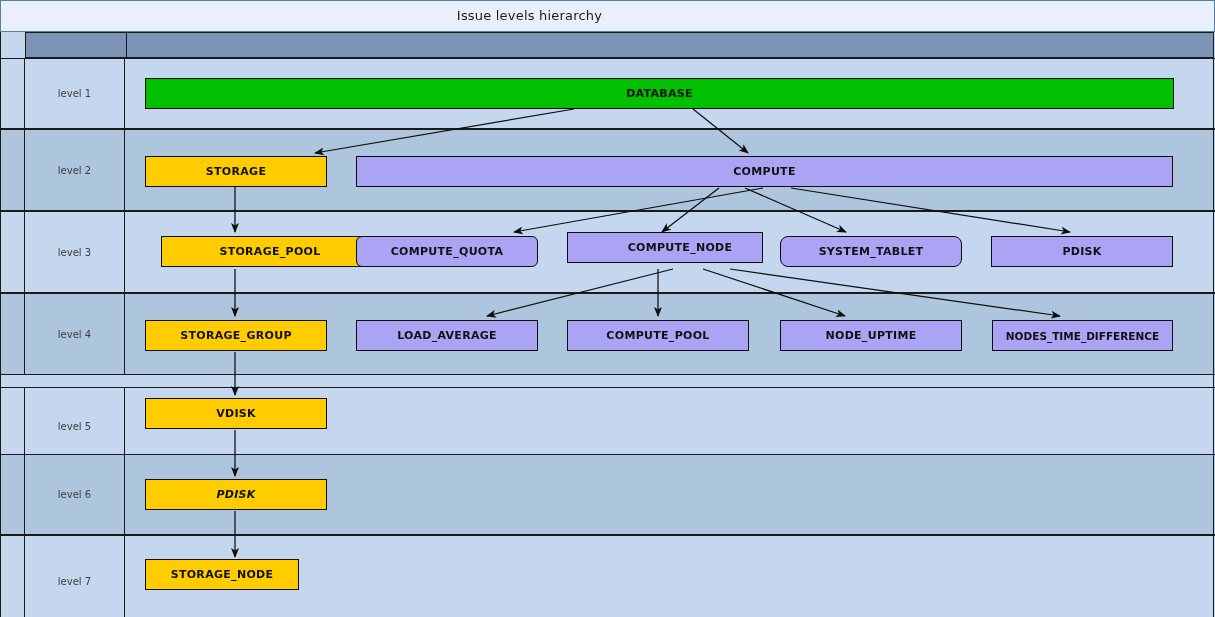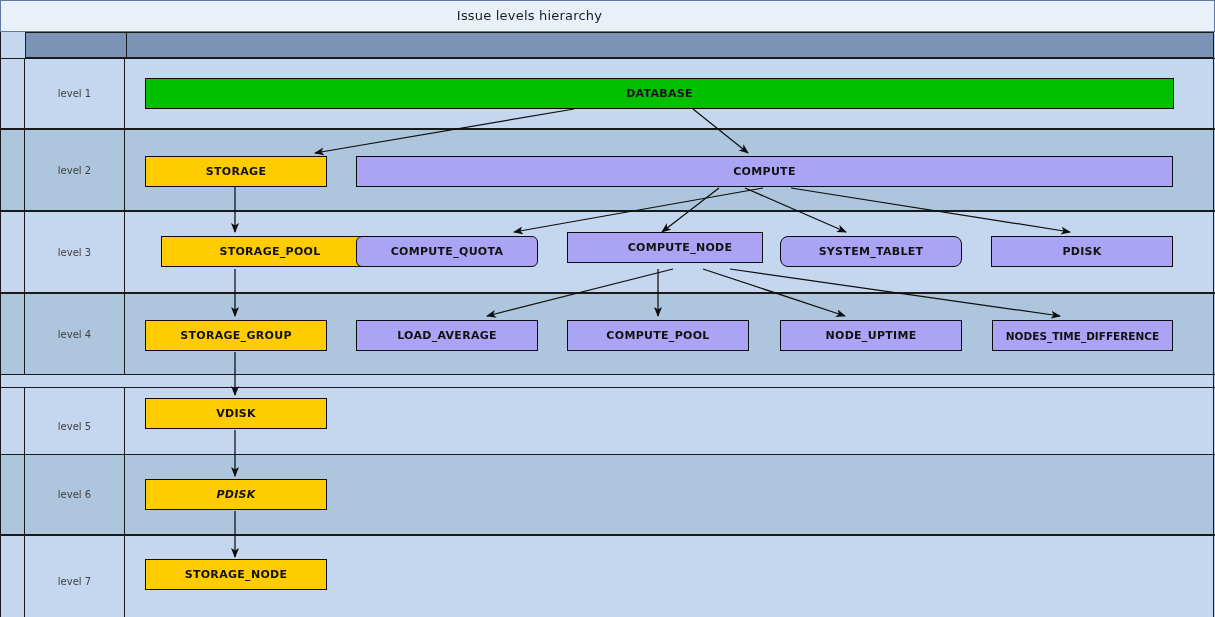--- a/index.html
+++ b/index.html
@@ -161,15 +161,15 @@
   <div class="node n-purple" style="left:991px;top:236px;width:182px;">PDISK</div>
 
   <div class="node n-yellow" style="left:145px;top:320px;width:182px;">STORAGE_GROUP</div>
   <div class="node n-purple" style="left:356px;top:320px;width:182px;">LOAD_AVERAGE</div>
   <div class="node n-purple" style="left:567px;top:320px;width:182px;">COMPUTE_POOL</div>
   <div class="node n-purple" style="left:780px;top:320px;width:182px;">NODE_UPTIME</div>
   <div class="node n-purple tight" style="left:992px;top:320px;width:181px;">NODES_TIME_DIFFERENCE</div>
 
   <div class="node n-yellow" style="left:145px;top:398px;width:182px;">VDISK</div>
   <div class="node n-yellow" style="left:145px;top:479px;width:182px;font-style:italic;">PDISK</div>
-  <div class="node n-yellow" style="left:145px;top:559px;width:182px;">STORAGE_NODE</div>
+  <div class="node n-yellow" style="left:145px;top:559px;width:154px;">STORAGE_NODE</div>
 
 </div>
 
 </body></html>

